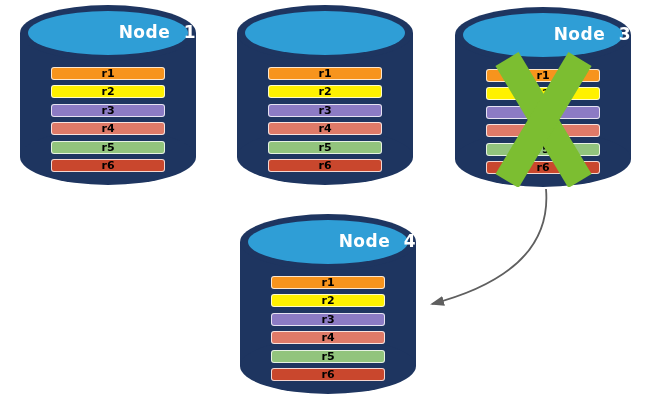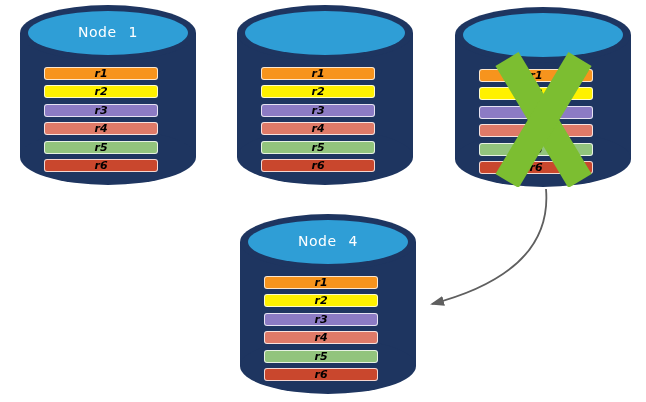--- a/index.html
+++ b/index.html
@@ -33,34 +33,33 @@
 
   .cyl-body   { position: absolute; left: 0; top: 28px;  width: 176px; height: 124px; background: #1E3560; }
   .cyl-bottom { position: absolute; left: 0; top: 124px; width: 176px; height: 56px;  background: #1E3560; border-radius: 50%; }
   .cyl-rim    { position: absolute; left: 0; top: 0;     width: 176px; height: 56px;  background: #1E3560; border-radius: 50%; }
   .cyl-face   { position: absolute; left: 8px; top: 6px; width: 160px; height: 44px;  background: #2F9ED6; border-radius: 50%; }
 
   .cyl-title {
     position: absolute;
     left: 0; top: 17px;
     width: 176px;
-    text-align: center;
+    text-align: right;
     color: #ffffff;
-    font-weight: normal;
-    font-size: 14px;
+    font-weight: bold;
+    font-size: 17px;
     line-height: 20px;
     word-spacing: 7px;
     letter-spacing: 0.5px;
   }
 
   .bars {
     position: absolute;
-    left: 24px; top: 62px;
+    left: 31px; top: 62px;
     width: 114px;
-    font-style: italic;
   }
   .bar {
     height: 13px;
     margin-bottom: 5.4px;
     border: 1px solid rgba(255,255,255,0.78);
     border-radius: 3px;
     text-align: center;
     font-size: 11px;
     font-weight: bold;
     line-height: 11px;
@@ -116,20 +115,21 @@
       <div class="bar" style="background-color: rgb(146, 196, 125);">r5</div>
       <div class="bar" style="background-color: rgb(201, 71, 45);">r6</div>
     </div>
   </div>
 
   <div class="node node3">
     <div class="cyl-body"></div>
     <div class="cyl-bottom"></div>
     <div class="cyl-rim"></div>
     <div class="cyl-face"></div>
+    <div class="cyl-title">Node 3</div>
     <div class="bars">
       <div class="bar" style="background-color: rgb(247, 148, 29);">r1</div>
       <div class="bar" style="background-color: rgb(255, 241, 0);">r2</div>
       <div class="bar" style="background-color: rgb(140, 123, 196);">r3</div>
       <div class="bar" style="background-color: rgb(223, 122, 104);">r4</div>
       <div class="bar" style="background-color: rgb(146, 196, 125);">r5</div>
       <div class="bar" style="background-color: rgb(201, 71, 45);">r6</div>
     </div>
     <svg class="x-mark" width="176" height="180" viewBox="0 0 176 180">
       <line x1="52" y1="52" x2="125" y2="174" stroke-width="27" stroke="#7CBE31"></line>

